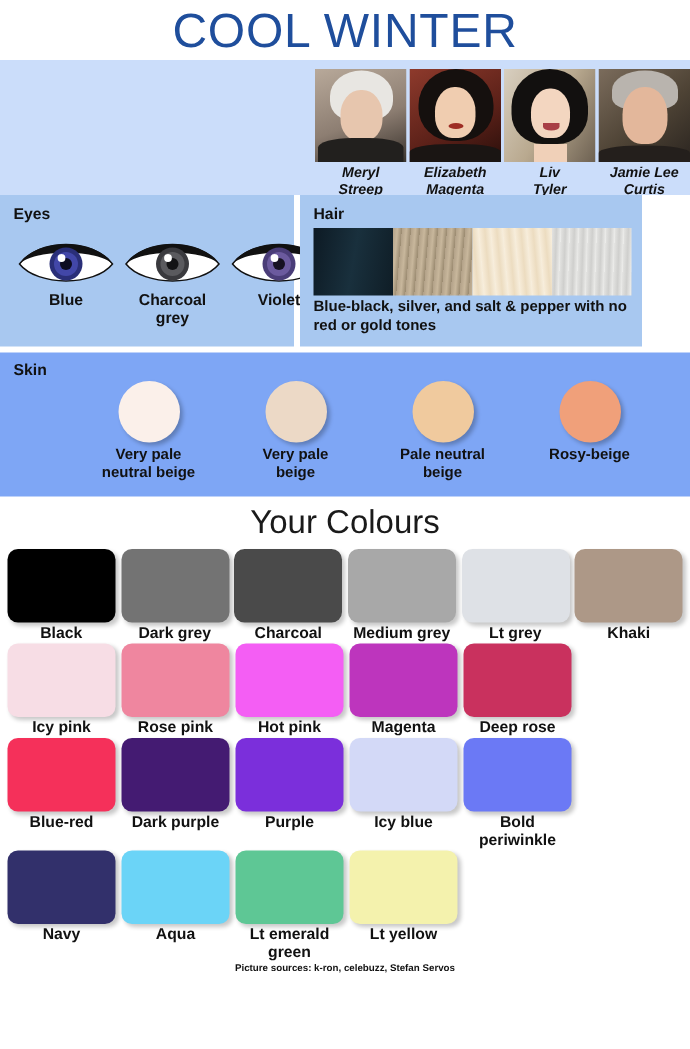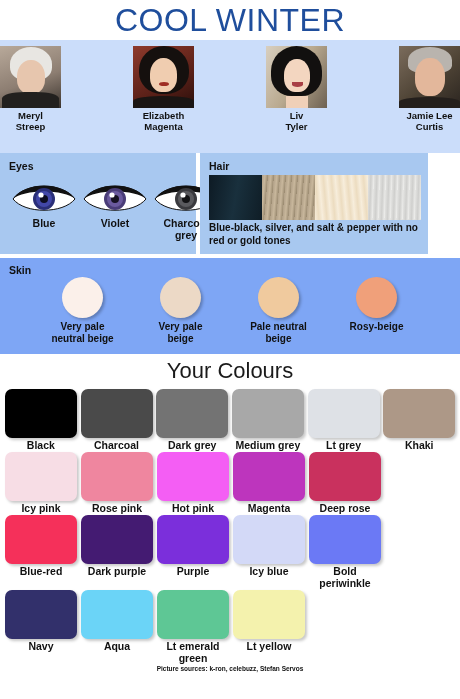--- a/index.html
+++ b/index.html
@@ -24,26 +24,27 @@
   .title-text {
     font-size: 32px;
     color: #1f4e9c;
     letter-spacing: 0.5px;
     font-weight: 400;
   }
 
   
   .celeb-panel {
     background: #cbddfa;
-    height: 113px;
+    height: 90px;
     padding-top: 6px;
     display: flex;
-    justify-content: space-between;
+    justify-content: flex-end;
     align-items: flex-start;
     gap: 2px;
+    font-style: italic;
   }
   .celeb {
     width: 61px;
     display: flex;
     flex-direction: column;
     align-items: center;
   }
   .celeb-photo {
     width: 61px;
     height: 62px;
@@ -139,21 +140,21 @@
   
   .panel-skin {
     background: #7ea6f5;
     height: 96px;
     margin-top: 4px;
     padding: 6px 0 0 9px;
     position: relative;
   }
   .skin-row {
     display: flex;
-    justify-content: center;
+    justify-content: flex-end;
     padding: 0 18px 0 8px;
     margin-top: 1px;
   }
   .skin-item { width: 98px; display: flex; flex-direction: column; align-items: center; }
   .skin-circle {
     width: 41px; height: 41px; border-radius: 50%;
     box-shadow: 2px 2px 3px rgba(0,0,0,0.25);
   }
   .skin-label {
     font-size: 10px;
@@ -276,38 +277,38 @@
           <circle cx="35" cy="21" r="4" fill="#0d0d22"></circle>
           <circle cx="32" cy="17" r="2.6" fill="#ffffff"></circle>
         </svg>
         <div class="eye-label">Blue</div>
       </div>
 
       <div class="eye-item">
         <svg width="70" height="38" viewBox="0 0 70 38">
           <path d="M4 21 C16 4, 54 4, 66 21 C54 36, 16 36, 4 21 Z" fill="#ffffff" stroke="#111" stroke-width="1"></path>
           <path d="M4 21 C16 3, 54 3, 66 21 C56 11, 14 11, 4 21 Z" fill="#111111"></path>
+          <circle cx="35" cy="21" r="11" fill="#3a3a3e"></circle>
+          <circle cx="35" cy="21" r="8" fill="#5a5a5e"></circle>
+          <circle cx="35" cy="21" r="4" fill="#131315"></circle>
+          <circle cx="32" cy="17" r="2.6" fill="#ffffff"></circle>
+        </svg>
+        <div class="eye-label">Charcoal grey</div>
+      </div>
+
+      <div class="eye-item">
+        <svg width="70" height="38" viewBox="0 0 70 38">
+          <path d="M4 21 C16 4, 54 4, 66 21 C54 36, 16 36, 4 21 Z" fill="#ffffff" stroke="#111" stroke-width="1"></path>
+          <path d="M4 21 C16 3, 54 3, 66 21 C56 11, 14 11, 4 21 Z" fill="#111111"></path>
           <circle cx="35" cy="21" r="11" fill="#4a3d78"></circle>
           <circle cx="35" cy="21" r="8" fill="#6b5a9e"></circle>
           <circle cx="35" cy="21" r="4" fill="#161122"></circle>
           <circle cx="32" cy="17" r="2.6" fill="#ffffff"></circle>
         </svg>
         <div class="eye-label">Violet</div>
-      </div>
-
-      <div class="eye-item">
-        <svg width="70" height="38" viewBox="0 0 70 38">
-          <path d="M4 21 C16 4, 54 4, 66 21 C54 36, 16 36, 4 21 Z" fill="#ffffff" stroke="#111" stroke-width="1"></path>
-          <path d="M4 21 C16 3, 54 3, 66 21 C56 11, 14 11, 4 21 Z" fill="#111111"></path>
-          <circle cx="35" cy="21" r="11" fill="#3a3a3e"></circle>
-          <circle cx="35" cy="21" r="8" fill="#5a5a5e"></circle>
-          <circle cx="35" cy="21" r="4" fill="#131315"></circle>
-          <circle cx="32" cy="17" r="2.6" fill="#ffffff"></circle>
-        </svg>
-        <div class="eye-label">Charcoal grey</div>
       </div>
 
     </div>
   </div>
 
   <div class="panel-hair">
     <div class="panel-heading">Hair</div>
     <div class="hair-strip">
       <div class="hair-sw" style="background:linear-gradient(100deg,#0d1a24,#19303d,#0f1d26);"></div>
       <div class="hair-sw" style="background:repeating-linear-gradient(95deg,#b3a289 0px,#c8b79c 3px,#9c8c72 6px);"></div>
@@ -361,28 +362,28 @@
   <div class="colours-title">Your Colours</div>
 
   <div class="swatch-grid">
 
     <div class="swatch-row">
       <div class="swatch-cell">
         <div class="swatch-box" style="background:#000000;"></div>
         <div class="swatch-label">Black</div>
       </div>
       <div class="swatch-cell">
+        <div class="swatch-box" style="background:#737373;"></div>
+        <div class="swatch-label">Dark grey</div>
+      </div>
+      <div class="swatch-cell">
         <div class="swatch-box" style="background:#4a4a4a;"></div>
         <div class="swatch-label">Charcoal</div>
       </div>
       <div class="swatch-cell">
-        <div class="swatch-box" style="background:#737373;"></div>
-        <div class="swatch-label">Dark grey</div>
-      </div>
-      <div class="swatch-cell">
         <div class="swatch-box" style="background:#a8a8a8;"></div>
         <div class="swatch-label">Medium grey</div>
       </div>
       <div class="swatch-cell">
         <div class="swatch-box" style="background:#dee1e6;"></div>
         <div class="swatch-label">Lt grey</div>
       </div>
       <div class="swatch-cell">
         <div class="swatch-box" style="background:#ad9887;"></div>
         <div class="swatch-label">Khaki</div>

